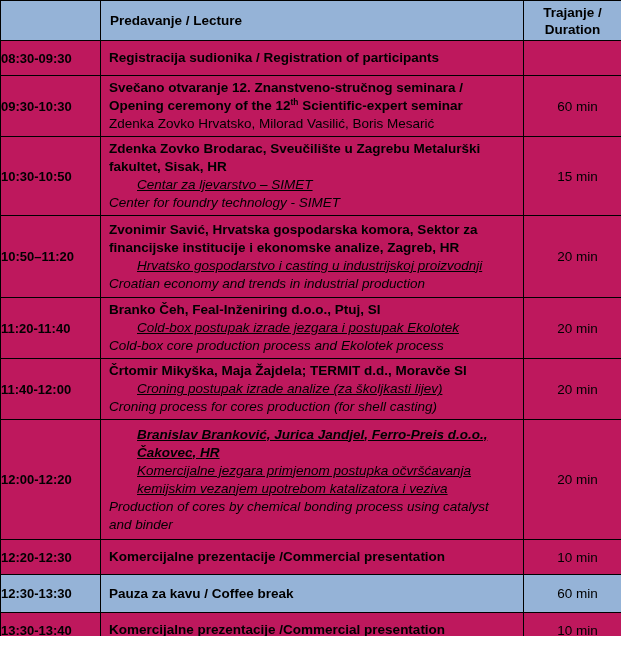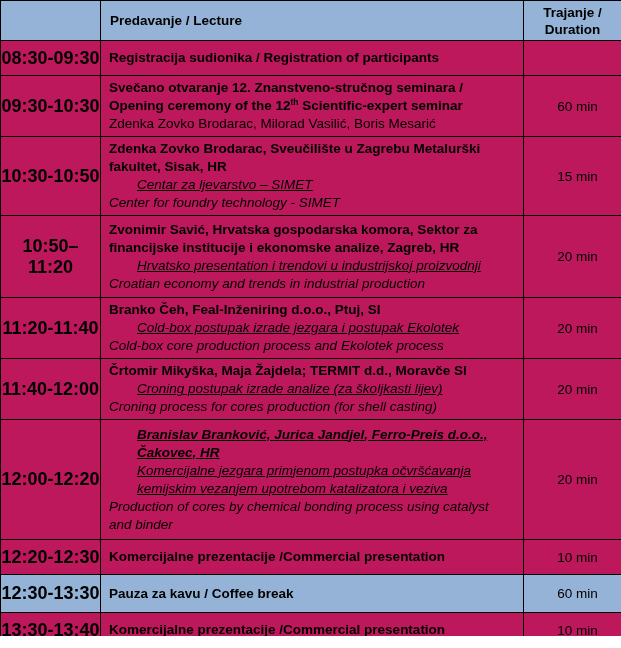--- a/index.html
+++ b/index.html
@@ -12,21 +12,21 @@
   body{margin:0;background:#ffffff;font-family:"Liberation Sans",sans-serif;color:var(--text-color);}
   .sheet{width:621px;height:636px;overflow:hidden;background:#be185d;position:relative;}
   table{border-collapse:collapse;table-layout:fixed;width:621px;}
   th,td{border:1.5px solid var(--border-color);padding:0;vertical-align:middle;}
   thead th{background:var(--header-bg);height:40px;font-weight:bold;font-size:13.5px;color:var(--text-color);}
   col.c-time{width:100px;}
   col.c-lecture{width:423px;}
   col.c-duration{width:98px;}
   th.h-lecture{text-align:left;padding-left:9px;}
   th.h-duration{text-align:center;line-height:17px;}
-  td.col-time{text-align:center;font-weight:bold;font-size:18px;}
+  td.col-time{font-weight:bold;font-size:13px;}
   td.col-lecture{padding:3px 8px;font-size:13.5px;text-align:left;}
   td.col-duration{padding-left:10px;font-size:13.5px;text-align:center;}
   .line{line-height:18px;white-space:nowrap;overflow:hidden;}
   .ln-bold{font-weight:bold;}
   .ln-italic{font-style:italic;}
   .ln-underline{text-decoration:underline;margin-left:28px;}
   tr.highlight td{background:var(--highlight-bg);font-weight:bold;}
   tr.highlight td.col-duration{font-weight:normal;}
   sup{font-size:0.62em;line-height:0;}
 </style>
@@ -53,40 +53,40 @@
           <td class="col-lecture">
             <div class="line ln-bold">Registracija sudionika / Registration of participants</div>
           </td>
           <td class="col-duration"></td>
         </tr>
         <tr style="height: 60px;">
           <td class="col-time">09:30-10:30</td>
           <td class="col-lecture">
             <div class="line ln-bold">Svečano otvaranje 12. Znanstveno-stručnog seminara /</div>
             <div class="line ln-bold"><span>Opening ceremony of the 12</span><sup>th</sup><span> Scientific-expert seminar</span></div>
-            <div class="line ln-regular">Zdenka Zovko Brodarac, Milorad Vasilić, Boris Mesarić</div>
+            <div class="line ln-regular">Zdenka Zovko Hrvatsko, Milorad Vasilić, Boris Mesarić</div>
           </td>
           <td class="col-duration">60 min</td>
         </tr>
         <tr style="height: 78px;">
           <td class="col-time">10:30-10:50</td>
           <td class="col-lecture">
             <div class="line ln-bold">Zdenka Zovko Brodarac, Sveučilište u Zagrebu Metalurški</div>
             <div class="line ln-bold">fakultet, Sisak, HR</div>
             <div class="line ln-italic ln-underline">Centar za ljevarstvo – SIMET</div>
             <div class="line ln-italic">Center for foundry technology - SIMET</div>
           </td>
           <td class="col-duration">15 min</td>
         </tr>
         <tr style="height: 82px;">
           <td class="col-time">10:50–11:20</td>
           <td class="col-lecture">
             <div class="line ln-bold">Zvonimir Savić, Hrvatska gospodarska komora, Sektor za</div>
             <div class="line ln-bold">financijske institucije i ekonomske analize, Zagreb, HR</div>
-            <div class="line ln-italic ln-underline">Hrvatsko presentation i trendovi u industrijskoj proizvodnji</div>
+            <div class="line ln-italic ln-underline">Hrvatsko gospodarstvo i casting u industrijskoj proizvodnji</div>
             <div class="line ln-italic">Croatian economy and trends in industrial production</div>
           </td>
           <td class="col-duration">20 min</td>
         </tr>
         <tr style="height: 60px;">
           <td class="col-time">11:20-11:40</td>
           <td class="col-lecture">
             <div class="line ln-bold">Branko Čeh, Feal-Inženiring d.o.o., Ptuj, SI</div>
             <div class="line ln-italic ln-underline">Cold-box postupak izrade jezgara i postupak Ekolotek</div>
             <div class="line ln-italic">Cold-box core production process and Ekolotek process</div>

